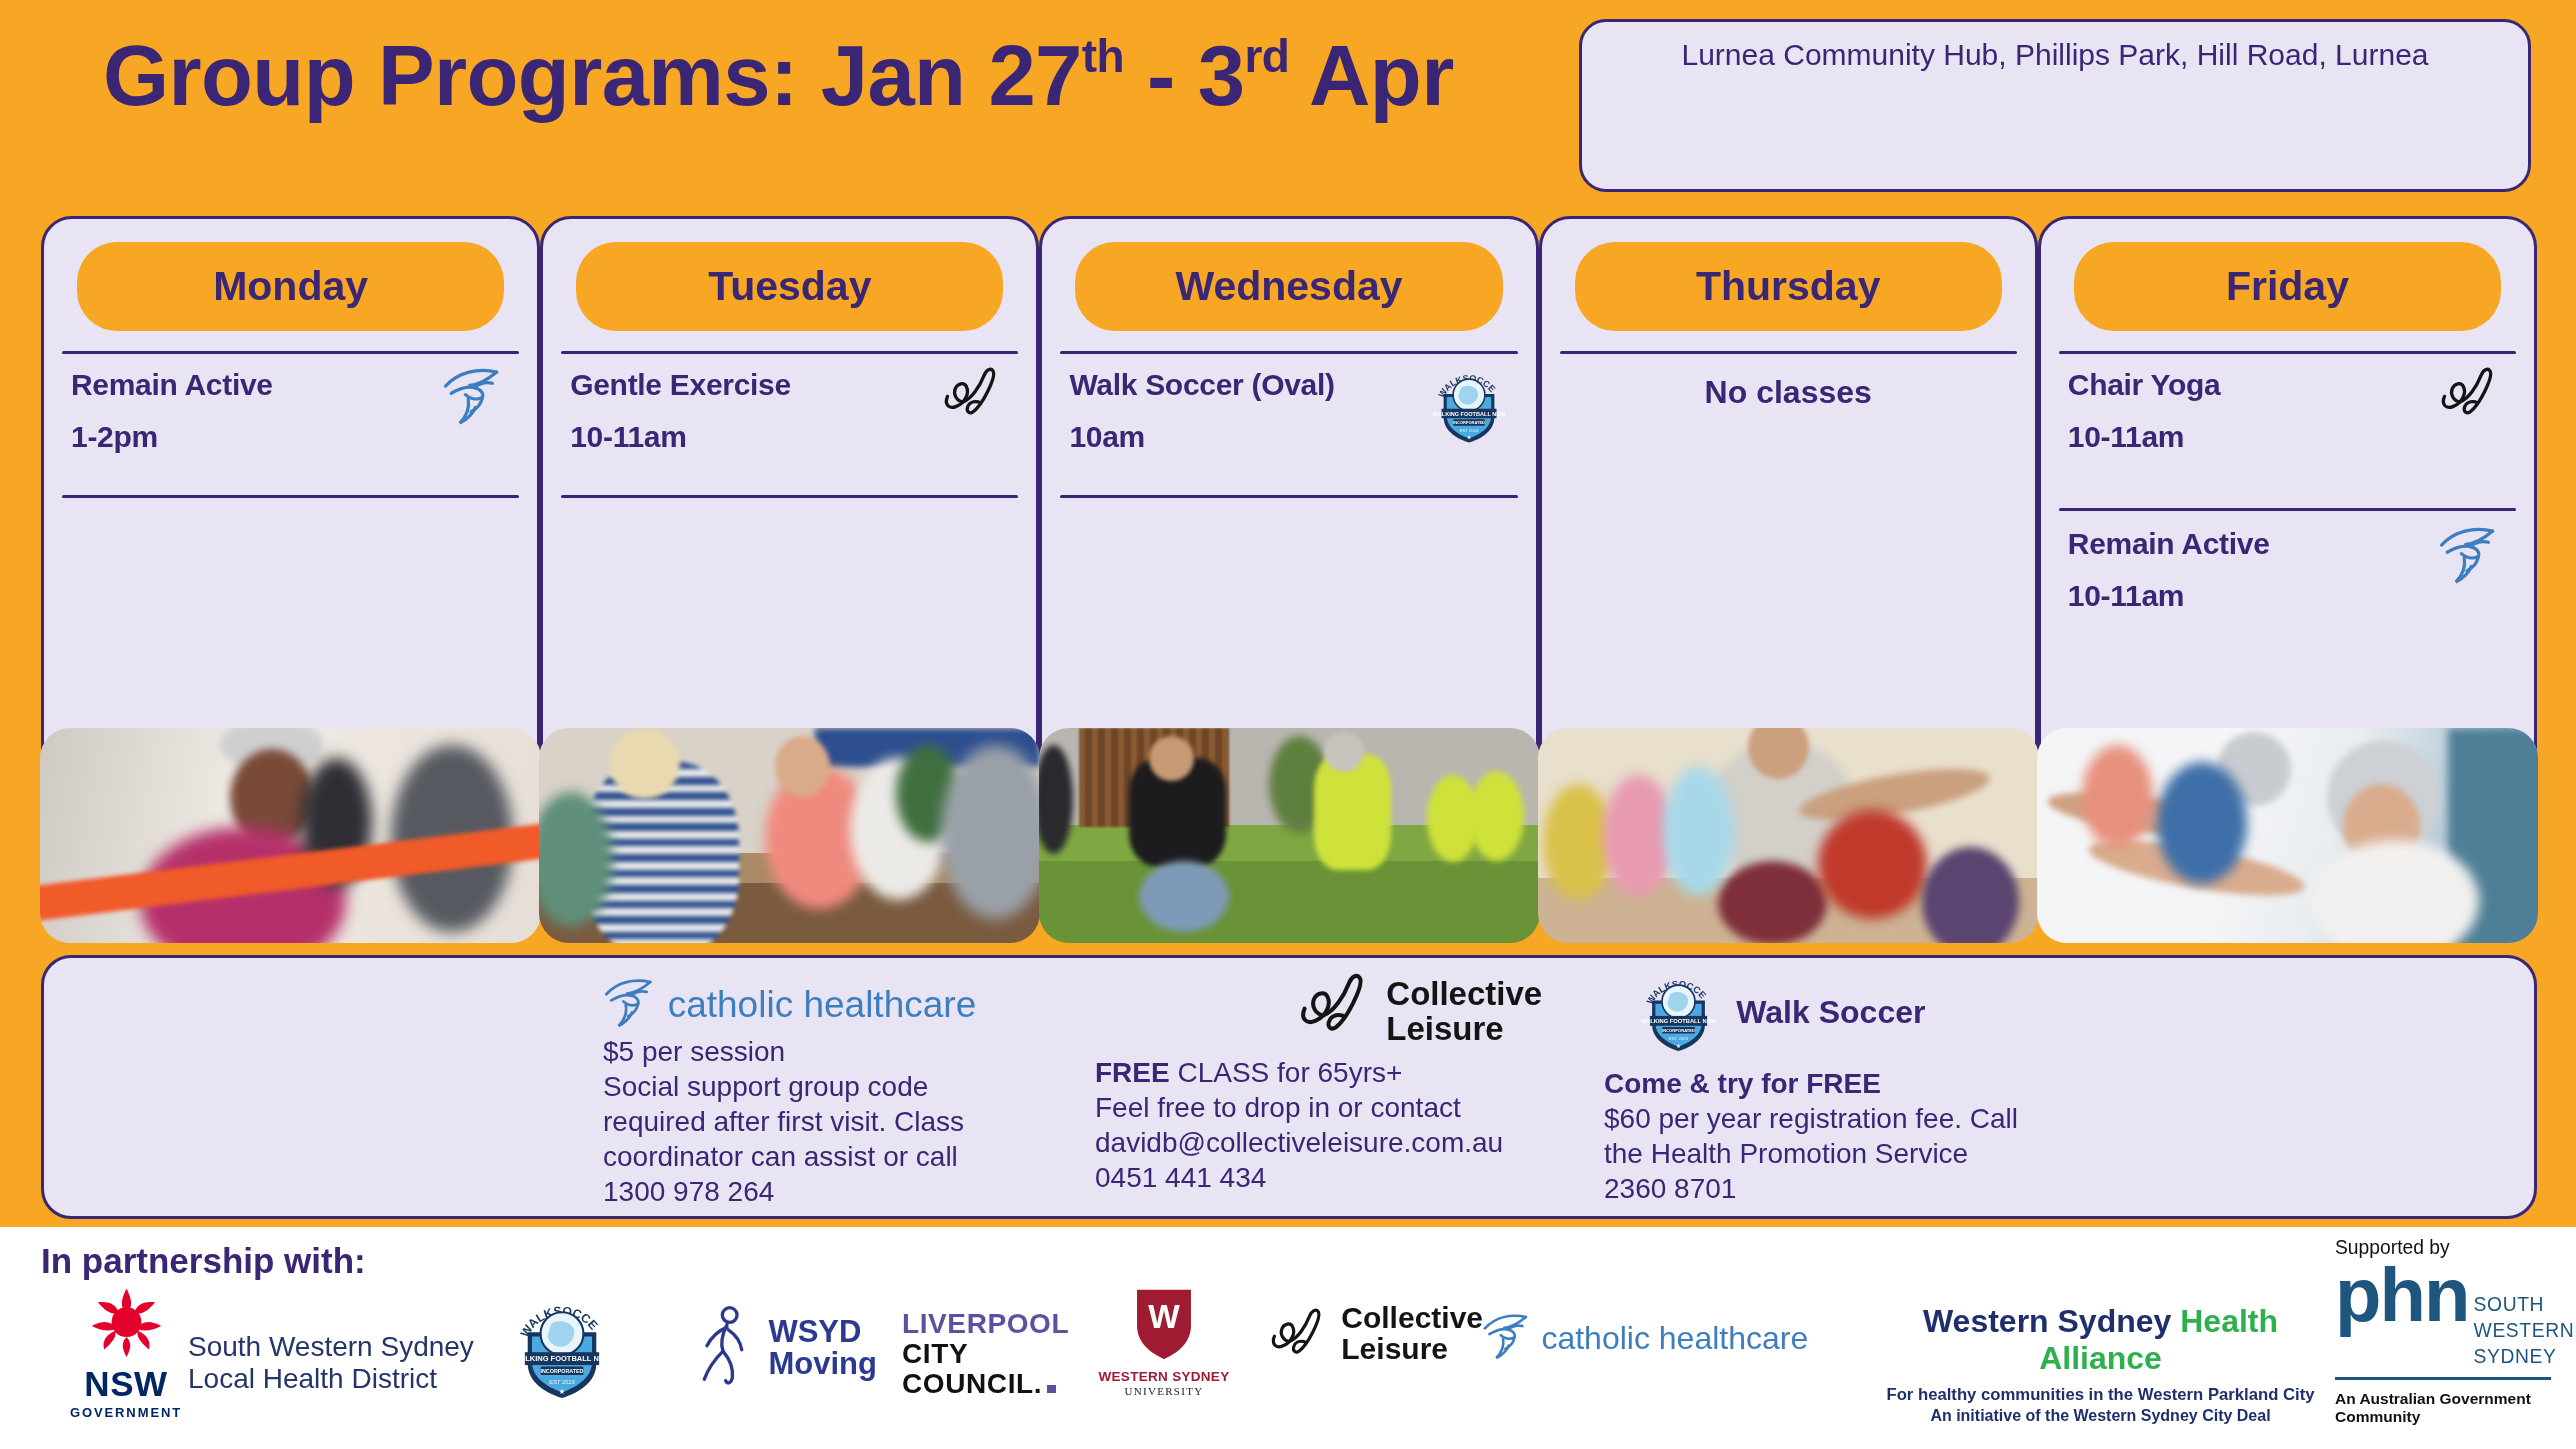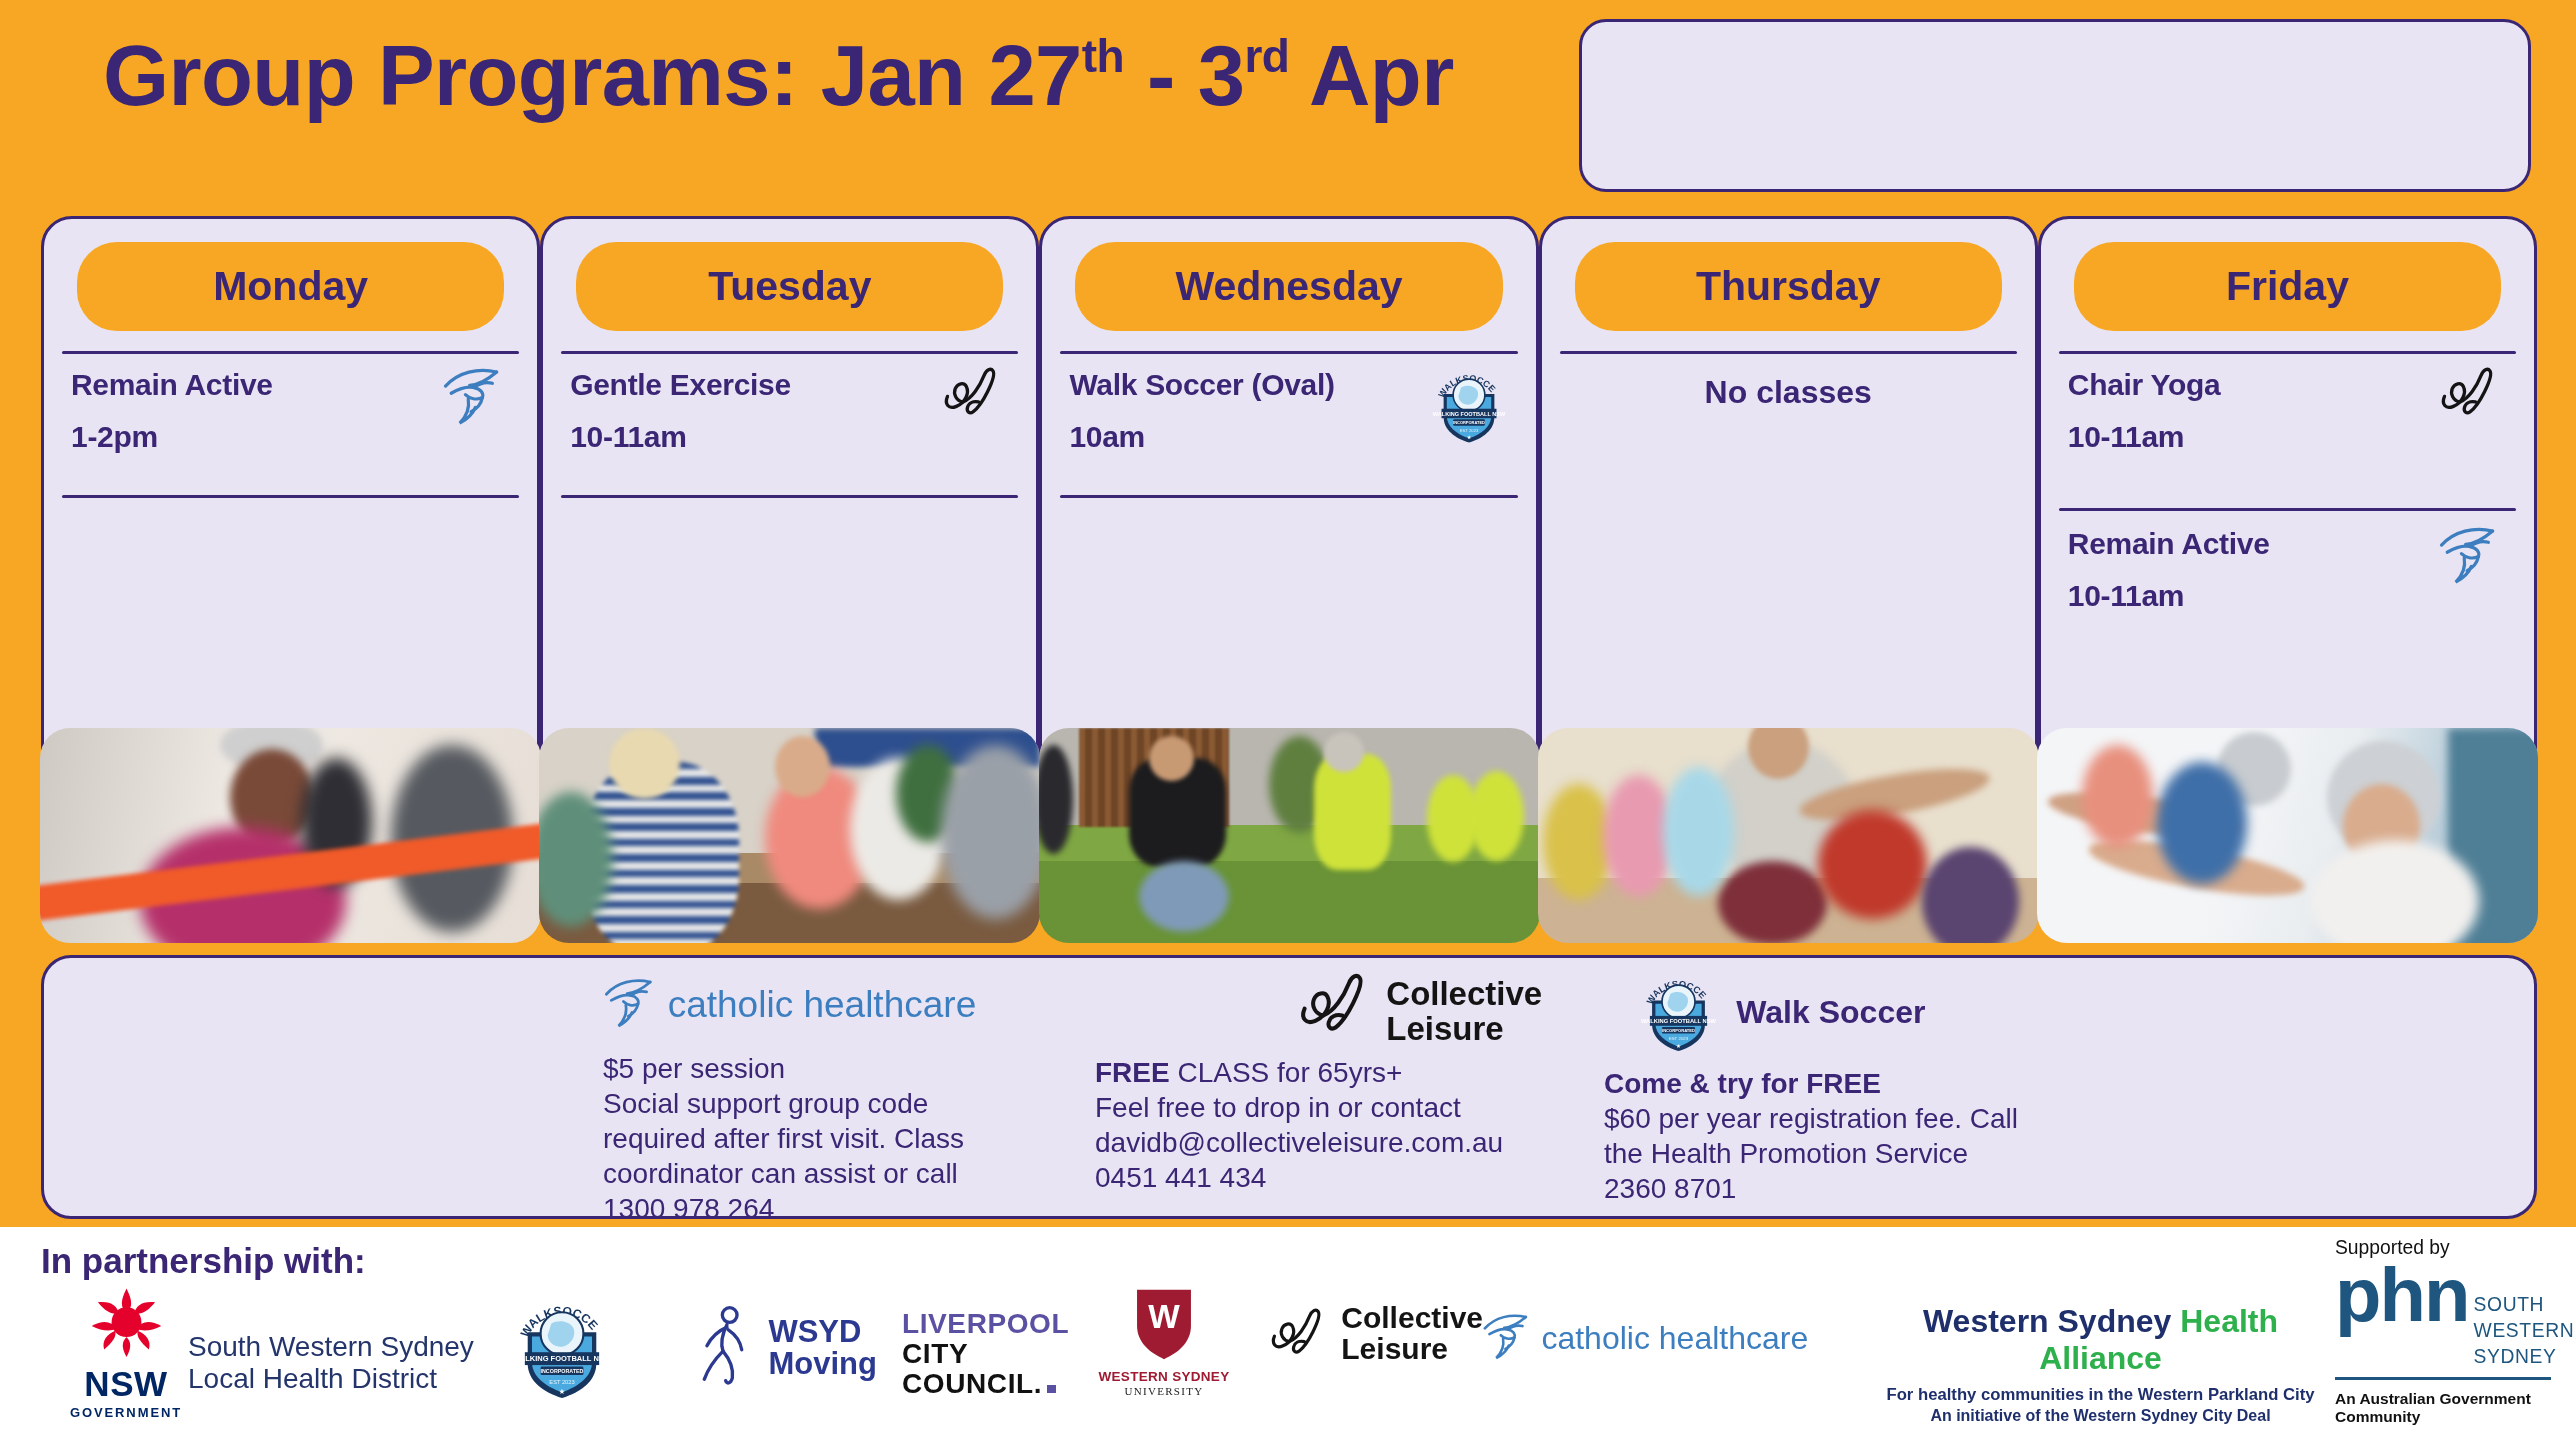--- a/index.html
+++ b/index.html
@@ -91,21 +91,21 @@
   .ph-fri .b6{left:2%;top:32%;width:193px;height:35px;background:#cfa183;filter:blur(3.2px);transform:rotate(8deg);}
   .ph-fri .b7{left:36%;top:2%;width:74px;height:74px;background:#c8ccd0;filter:blur(3.2px);}
   .ph-fri .b8{left:24%;top:16%;width:90px;height:122px;background:#3f6fa8;filter:blur(5.8px);}
   .ph-fri .b9{left:9%;top:8%;width:71px;height:103px;background:#e8907e;filter:blur(5.8px);}
 
   
   .info{position:absolute;left:41px;top:955px;width:2496px;height:264px;background:var(--lav);border:3.2px solid var(--purple);border-radius:30px;}
   .info .lines{position:absolute;font-size:28px;font-weight:500;color:var(--purple);line-height:35px;}
   .cath-logo{position:absolute;left:555px;top:11.6px;display:flex;align-items:center;gap:7.7px;}
   .cath-word{font-size:37px;color:var(--blue);}
-  .cath-lines{left:559px;top:76px;margin-top:17px;}
+  .cath-lines{left:559px;top:76px;}
   .coll-logo{position:absolute;left:1251px;top:9px;display:flex;align-items:flex-start;gap:10.3px;}
   .coll-word{font-size:33px;font-weight:700;color:#141414;line-height:35px;margin-top:9px;}
   .coll-lines{left:1051px;top:97px;}
   .ws-logo{position:absolute;left:1596px;top:9px;display:flex;align-items:center;gap:19.3px;}
   .ws-word{font-size:32px;font-weight:700;color:var(--purple);}
   .ws-lines{left:1560px;top:108px;}
   .b700{font-weight:700;}
 
   
   .band{position:absolute;left:0;top:1227px;width:2576px;height:222px;background:#ffffff;}
@@ -142,20 +142,21 @@
   .phn-init{font-size:15.5px;font-weight:700;color:#111;margin-top:10.3px;}
 </style>
 </head>
 <body>
 
 <div id="poster">
 
   <div class="title"><span>Group Programs:  Jan 27</span><span class="sup">th</span><span> - 3</span><span class="sup">rd</span><span> Apr</span></div>
 
   <div class="hdr">
+    <div class="hdr-addr">Lurnea Community Hub, Phillips Park, Hill Road, Lurnea</div>
   </div>
 
   <div class="cards">
 
     <div class="card">
       <div class="pill">Monday</div>
       <div class="rule r1"></div>
       <div class="session s1">
         <div class="t">Remain Active</div>
         <div class="tm">1-2pm</div>

